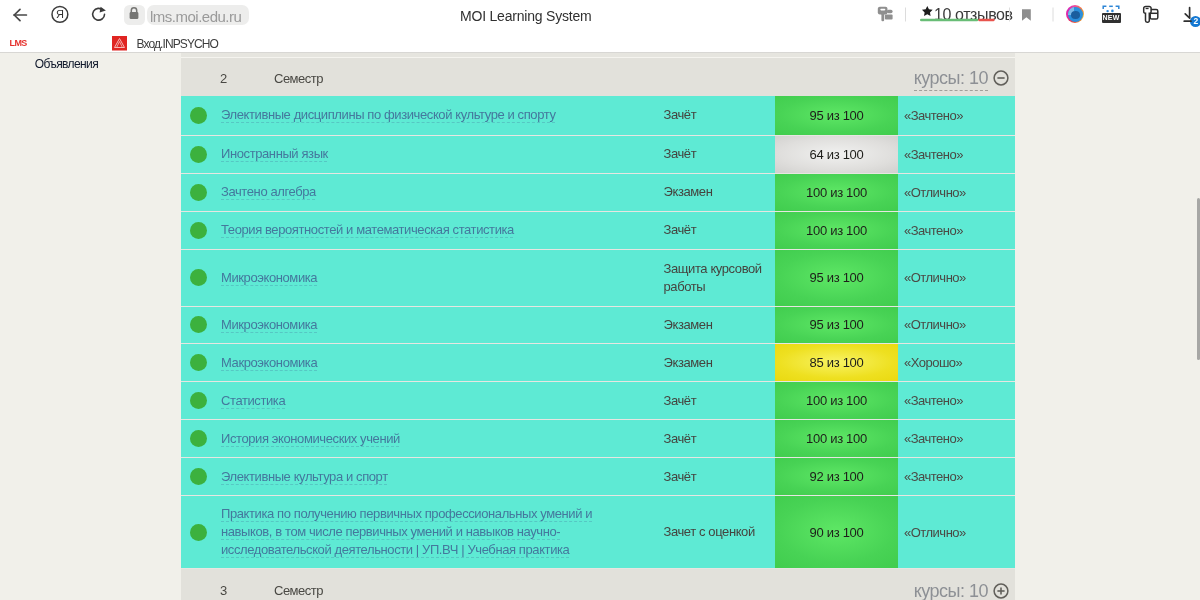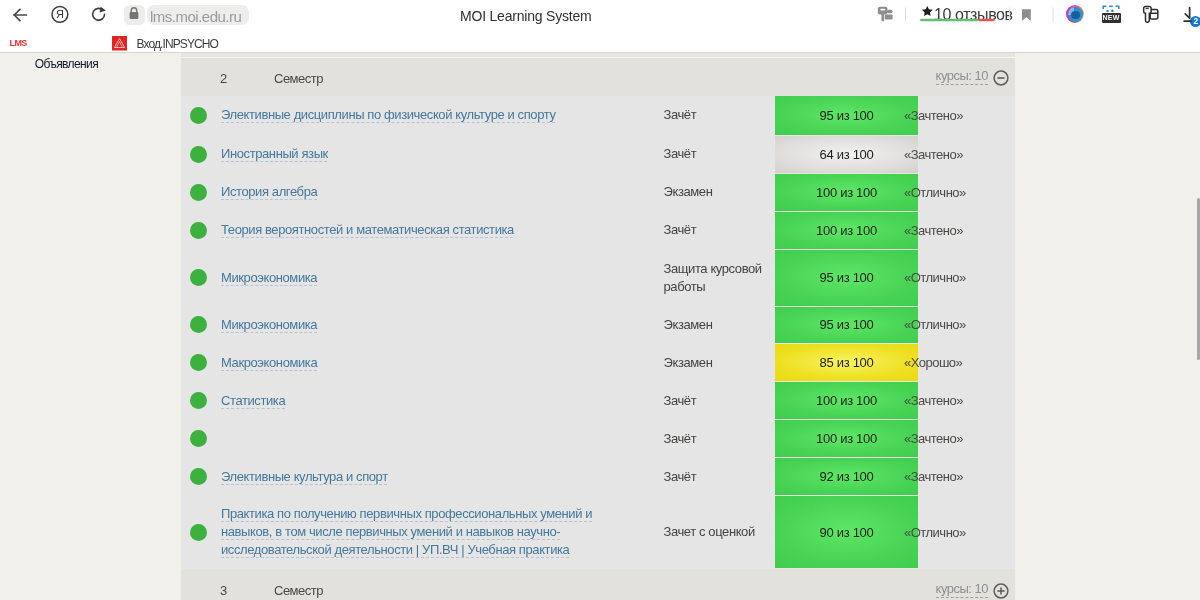--- a/index.html
+++ b/index.html
@@ -4,30 +4,30 @@
 html,body{margin:0;padding:0;}
 body{width:1200px;height:600px;position:relative;overflow:hidden;background:#fff;
  font-family:"Liberation Sans",sans-serif;-webkit-font-smoothing:antialiased;}
 .abs{position:absolute;}
 
 #page{position:absolute;left:0;top:53.3px;width:1200px;height:546.7px;background:#f1f0ea;}
 #band1{position:absolute;left:181px;top:53.4px;width:834px;height:3.8px;background:#e6e5df;border-bottom:1.2px solid #f5f4ef;}
 .hdr{position:absolute;left:181px;width:834px;background:#e2e1db;color:#494843;font-size:13px;letter-spacing:-0.5px;}
 .hdr .num{position:absolute;left:39px;top:12.5px;}
 .hdr .sem{position:absolute;left:57px;top:12.5px;margin-left:36px;}
-.kursy{position:absolute;color:#8d9095;font-size:13px;letter-spacing:-0.5px;border-bottom:1.5px dashed #a09f9a;padding-bottom:1px;}
-.row{position:absolute;left:181px;width:834px;background:#e5e5e5;border-bottom:1px solid #e7e6e1;box-sizing:border-box;}
+.kursy{position:absolute;color:#8d9095;font-size:18px;letter-spacing:-0.5px;border-bottom:1.5px dashed #a09f9a;padding-bottom:1px;}
+.row{position:absolute;left:181px;width:834px;background:#5eead4;border-bottom:1px solid #e7e6e1;box-sizing:border-box;}
 .dot{position:absolute;left:9px;top:50%;margin-top:-8.5px;width:17px;height:17px;border-radius:50%;background:#3cb13e;}
 .name{position:absolute;left:40px;top:0;bottom:0;width:400px;display:flex;align-items:center;
  color:#44789d;font-size:13px;line-height:18px;letter-spacing:-0.4px;}
 .lnk{text-decoration:underline;text-decoration-style:dashed;text-decoration-color:rgba(68,120,157,.3);
  text-decoration-thickness:1px;text-underline-offset:3px;}
 .exam{position:absolute;left:482.5px;top:0;bottom:0;width:116px;display:flex;align-items:center;
  color:#45443f;font-size:13px;line-height:18px;letter-spacing:-0.4px;}
-.badge{position:absolute;left:594px;top:0;bottom:0;width:143px;display:flex;align-items:center;justify-content:center;
+.badge{position:absolute;left:594px;top:0;bottom:0;width:123px;display:flex;align-items:center;justify-content:center;
  color:#1e1e1a;font-size:13px;letter-spacing:-0.3px;}
 .badge.g{background:radial-gradient(ellipse 85% 80% at 50% 48%, #5ee765 0%, #48d355 55%, #3dca4b 100%);}
 .badge.s{background:radial-gradient(ellipse 85% 80% at 50% 48%, #f1f1f0 0%, #dfdedc 55%, #cbcac8 100%);}
 .badge.y{background:radial-gradient(ellipse 85% 80% at 50% 48%, #f8f364 0%, #eee020 55%, #e8d60a 100%);}
 .grade{position:absolute;left:723px;top:0;bottom:0;right:0;display:flex;align-items:center;
  color:#4b4a45;font-size:13px;letter-spacing:-0.5px;}
 
 #toolbar{position:absolute;left:0;top:0;width:1200px;height:32px;background:#fff;}
 #bookbar{position:absolute;left:0;top:32px;width:1200px;height:20.3px;background:#fff;}
 #chromeborder{position:absolute;left:0;top:52.3px;width:1200px;height:1px;background:#d8d7d4;}
@@ -78,21 +78,21 @@
 <div class="name">
       <span class="lnk">Иностранный язык</span>
     </div>
 <div class="exam">Зачёт</div>
 <div class="badge s">64 из 100</div>
 <div class="grade">«Зачтено»</div>
 </div>
 <div class="row" style="top:173.6px;height:38.1px;">
 <div class="dot"></div>
 <div class="name">
-      <span class="lnk">История алгебра</span>
+      <span class="lnk">Зачтено алгебра</span>
     </div>
 <div class="exam">Экзамен</div>
 <div class="badge g">100 из 100</div>
 <div class="grade">«Отлично»</div>
 </div>
 <div class="row" style="top:211.7px;height:38.2px;">
 <div class="dot"></div>
 <div class="name">
       <span class="lnk">Теория вероятностей и математическая статистика</span>
     </div>
@@ -131,20 +131,23 @@
 <div class="dot"></div>
 <div class="name">
       <span class="lnk">Статистика</span>
     </div>
 <div class="exam">Зачёт</div>
 <div class="badge g">100 из 100</div>
 <div class="grade">«Зачтено»</div>
 </div>
 <div class="row" style="top:420.2px;height:38.1px;">
 <div class="dot"></div>
+<div class="name">
+      <span class="lnk">История экономических учений</span>
+    </div>
 <div class="exam">Зачёт</div>
 <div class="badge g">100 из 100</div>
 <div class="grade">«Зачтено»</div>
 </div>
 <div class="row" style="top:458.3px;height:38.1px;">
 <div class="dot"></div>
 <div class="name">
       <span class="lnk">Элективные культура и спорт</span>
     </div>
 <div class="exam">Зачёт</div>

